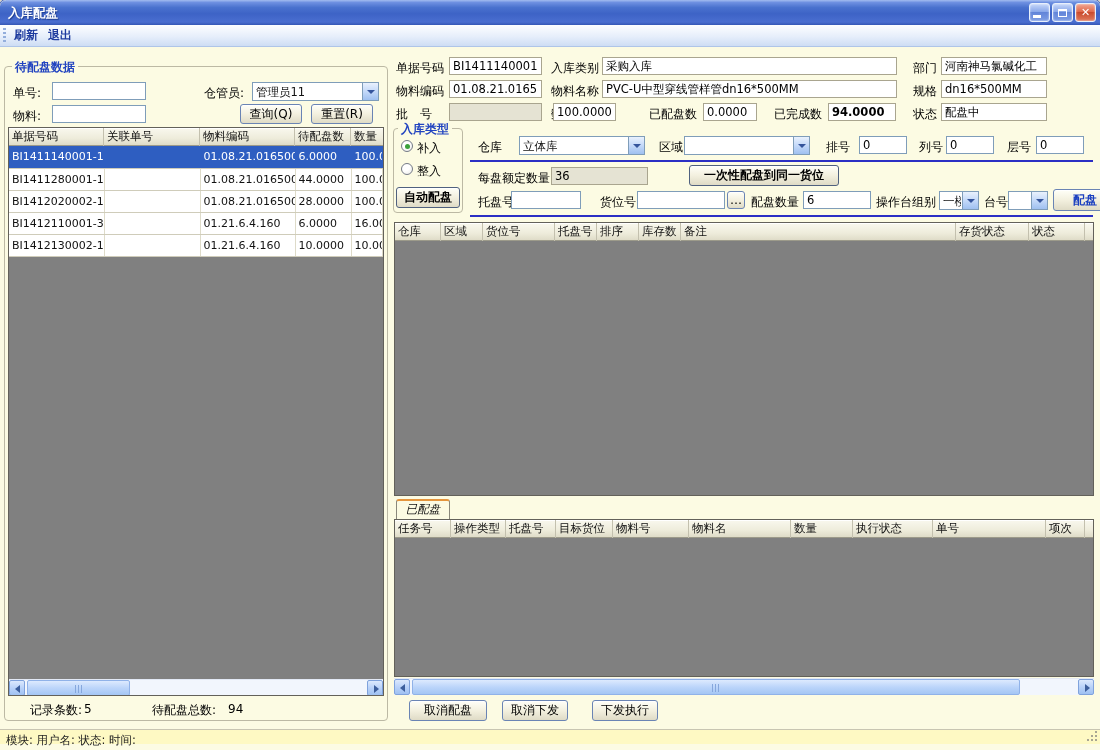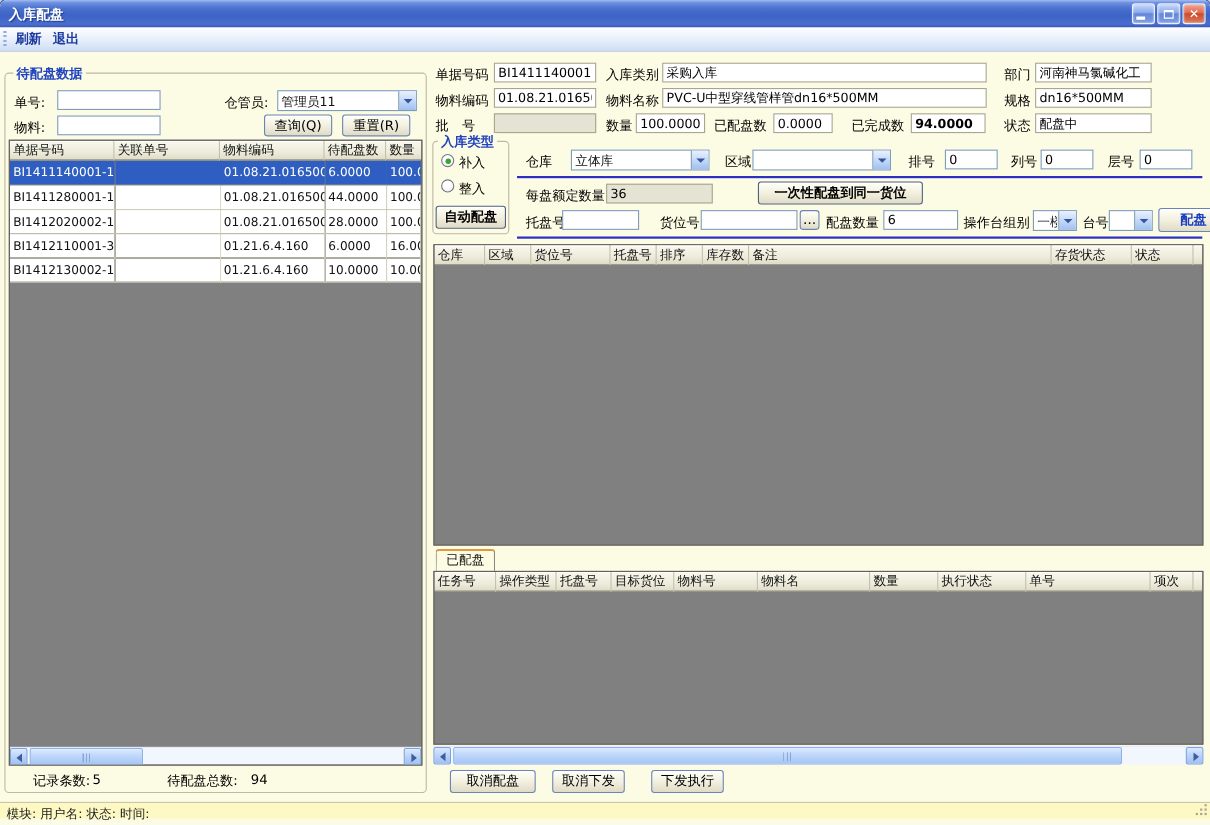--- a/index.html
+++ b/index.html
@@ -89,21 +89,21 @@
   .sb-btn::after { content:""; position:absolute; top:4px; }
   .sb-left::after { left:5px; border-top:4px solid transparent; border-bottom:4px solid transparent; border-right:5px solid #3C5E9C; }
   .sb-right::after { left:6px; border-top:4px solid transparent; border-bottom:4px solid transparent; border-left:5px solid #3C5E9C; }
   .sb-thumb { position:absolute; top:0; height:16px; border:1px solid #90B2E8; border-radius:2px;
     background:linear-gradient(180deg,#DDEAFE 0%,#BCD5FA 50%,#A4C6F4 100%); }
   .sb-thumb::after { content:""; position:absolute; left:50%; top:4px; width:8px; height:8px; margin-left:-4px;
     background:repeating-linear-gradient(90deg,#86A7DC 0 1px,rgba(0,0,0,0) 1px 3px); }
   
   .tab {
     position:absolute; height:20px; background:#FCFBE3; border:1px solid #8A887B; border-bottom:none;
-    border-top:2px solid #E5953C; border-radius:3px 3px 0 0; font-size:11.5px; text-align:center; line-height:17px;
+    border-top:2px solid #E5953C; border-radius:3px 3px 0 0; font-size:11.5px; text-align:center; line-height:17px;font-style:italic;
   }
   
   .statusbar { position:absolute; left:0; top:729px; width:1100px; height:15px;
     background:#fef9c3; border-top:1px solid #C8C5B2; }
   .statusbar .st-text { position:absolute; left:6px; top:3px; color:#222; font-size:11.5px; }
   .resize-grip { position:absolute; right:3px; bottom:3px; width:2px; height:2px; background:#A8A593;
     box-shadow:-4px 0 #A8A593,-8px 0 #A8A593,-4px -4px #A8A593,0 -4px #A8A593,0 -8px #A8A593; }
   .footer-text { position:absolute; font-size:12px; color:#000; white-space:nowrap; }
 </style>
 </head>
@@ -223,21 +223,21 @@
   <span class="lbl" style="left:396px; top:83px;">物料编码</span>
   <input class="xp-input flat-input" style="left: 449px; top: 80px; width: 93px;" readonly="" value="01.08.21.016500">
   <span class="lbl" style="left:551px; top:83px;">物料名称</span>
   <input class="xp-input flat-input" style="left: 602px; top: 80px; width: 295px;" readonly="" value="PVC-U中型穿线管样管dn16*500MM">
   <span class="lbl" style="left:913px; top:83px;">规格</span>
   <input class="xp-input flat-input" style="left: 941px; top: 80px; width: 106px;" readonly="" value="dn16*500MM">
 
   <span class="lbl" style="left:396px; top:106px;">批　号</span>
   <input class="xp-input flat-input dis-input" style="left: 449px; top: 103px; width: 93px;" readonly="" value="">
   <span class="lbl" style="left:551px; top:106px;">数量</span>
-  <input class="xp-input flat-input" style="left: 578px; top: 103px; width: 63px;" readonly="" value="100.0000">
+  <input class="xp-input flat-input" style="left: 553px; top: 103px; width: 63px;" readonly="" value="100.0000">
   <span class="lbl" style="left:649px; top:106px;">已配盘数</span>
   <input class="xp-input flat-input" style="left: 703px; top: 103px; width: 54px;" readonly="" value="0.0000">
   <span class="lbl" style="left:774px; top:106px;">已完成数</span>
   <input class="xp-input flat-input" style="left: 828px; top: 103px; width: 68px; font-weight: bold;" readonly="" value="94.0000">
   <span class="lbl" style="left:913px; top:106px;">状态</span>
   <input class="xp-input flat-input" style="left: 941px; top: 103px; width: 106px;" readonly="" value="配盘中">
 
   <div class="groupbox" style="left:393px; top:128px; width:70px; height:85px;"></div>
   <span class="group-title" style="left:398px; top:121px;">入库类型</span>
   <span class="radio checked" style="left:401px; top:140px;"></span>

